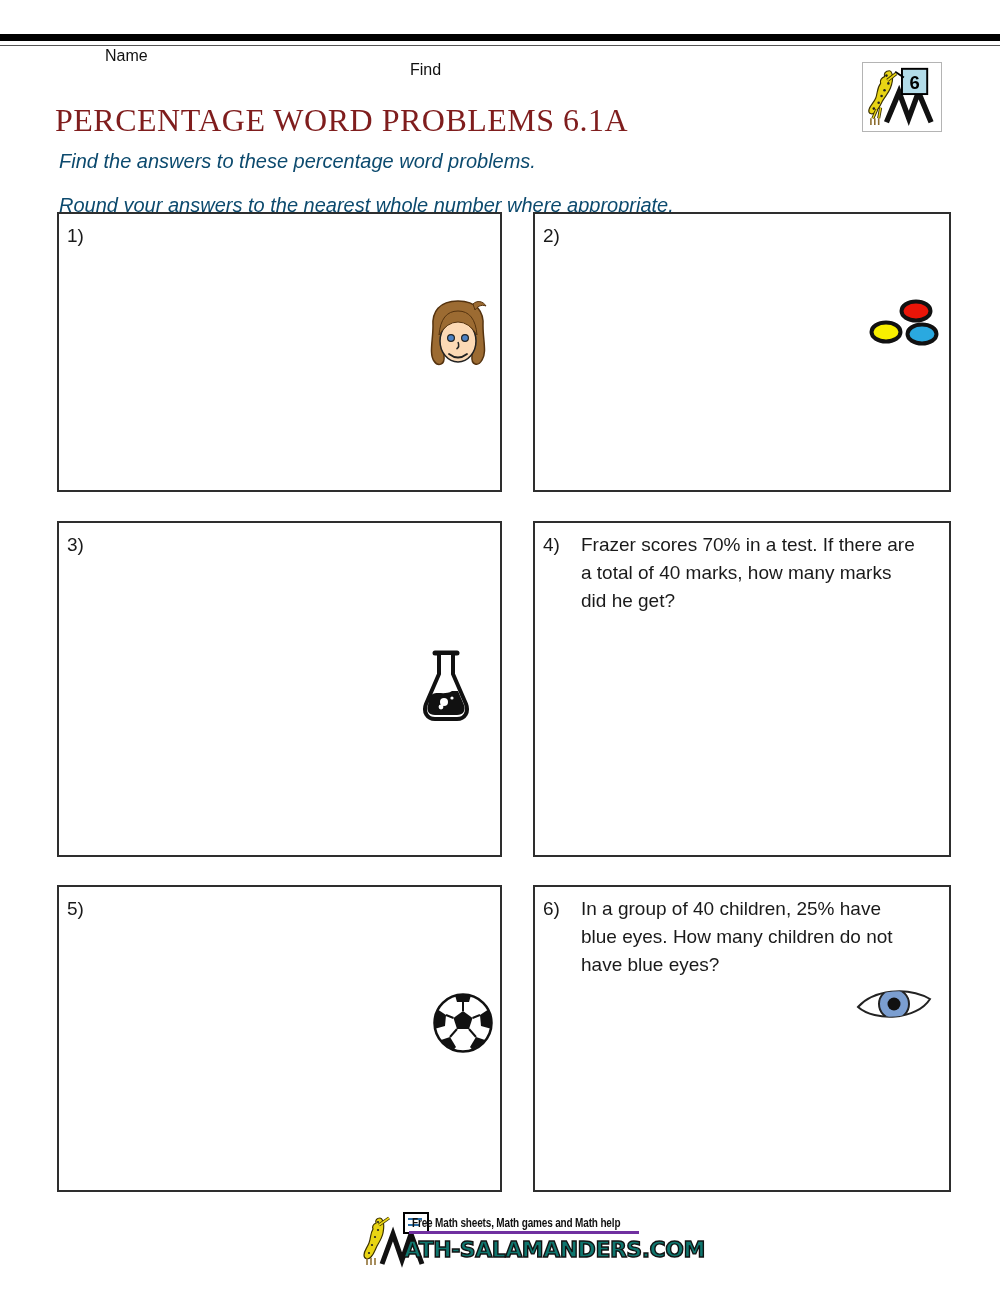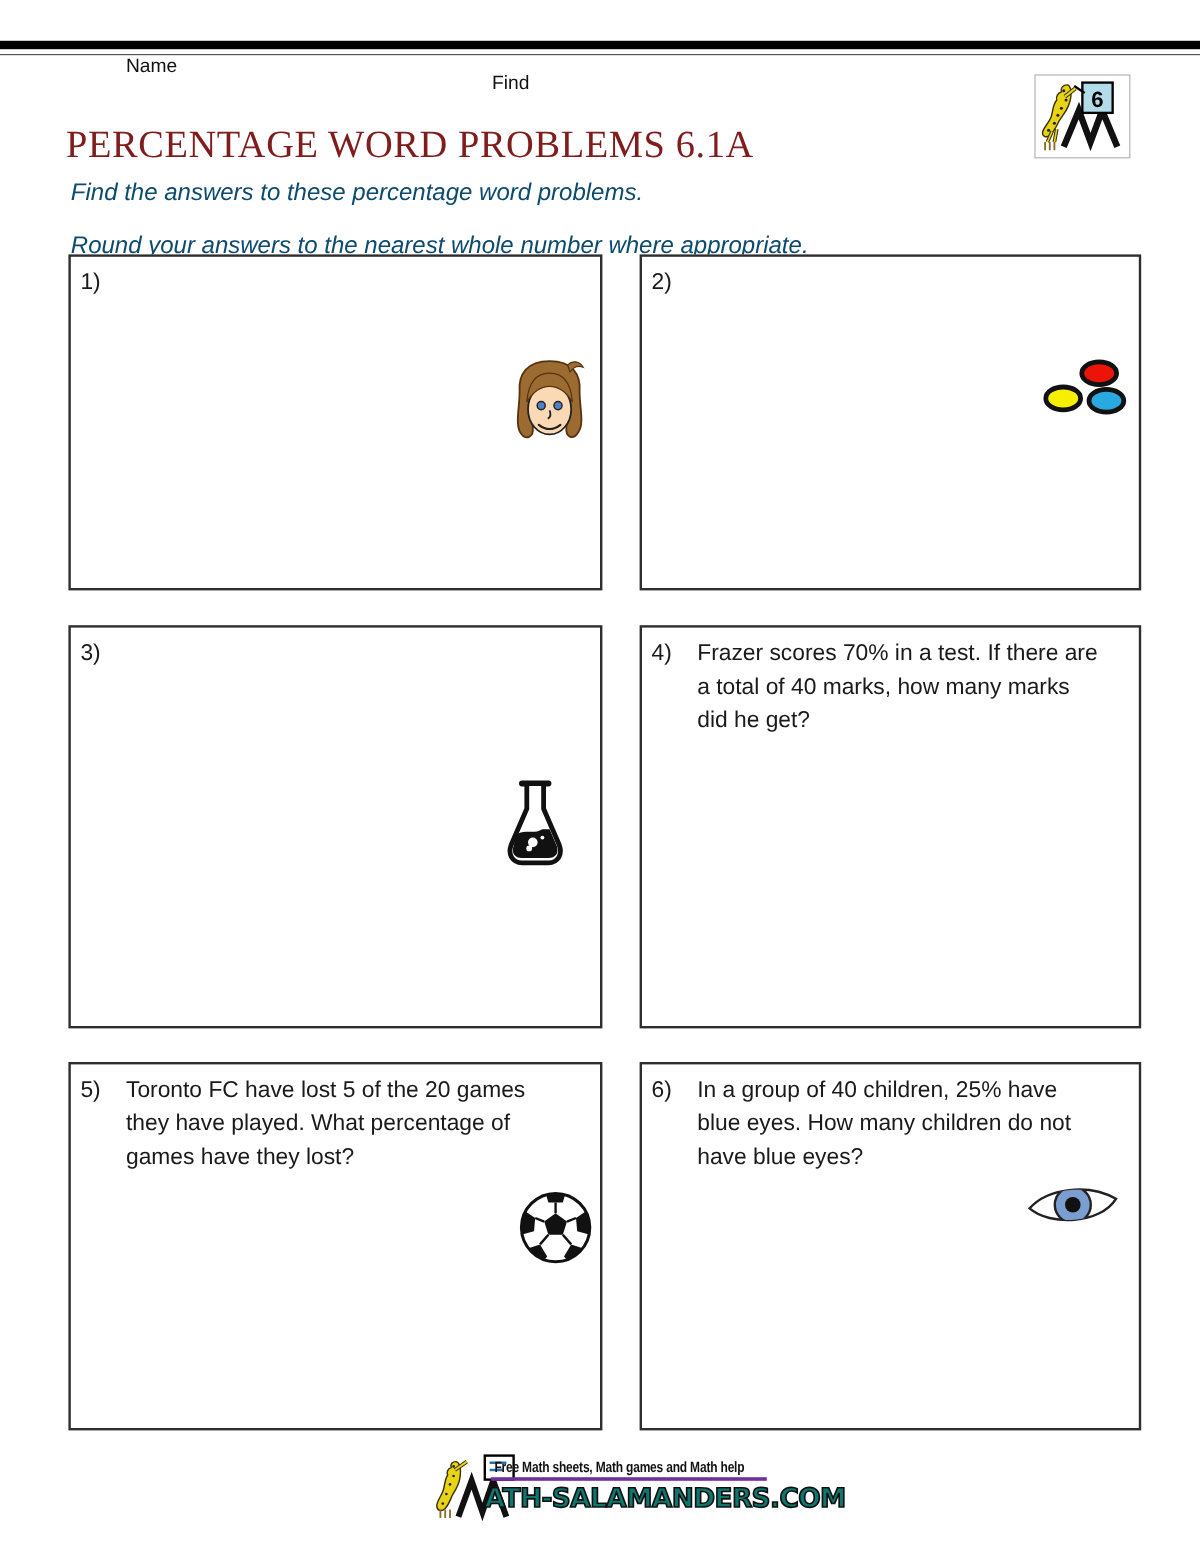--- a/index.html
+++ b/index.html
@@ -121,23 +121,20 @@
     <span class="pnum">4)</span>
     <span class="ptext">Frazer scores 70% in a test. If there are
 a total of 40 marks, how many marks
 did he get?</span>
   </div>
 </div>
 
 <div class="abs pbox" style="left:57px;top:885px;width:445px;height:307px;">
   <div class="prob">
     <span class="pnum">5)</span>
-    <span class="ptext">Toronto FC have lost 5 of the 20 games
-they have played. What percentage of
-games have they lost?</span>
   </div>
   <svg class="art" style="left:373px;top:105px;" width="62" height="62" viewBox="0 0 62 62">
     <defs>
         <clipPath id="ballclip">
           <circle cx="31" cy="31" r="28"></circle>
         </clipPath>
       </defs>
     <circle cx="31" cy="31" r="28.5" fill="#fff" stroke="#111" stroke-width="2.5"></circle>
     <g clip-path="url(#ballclip)">
       <polygon points="31,19 40.5,26 37,37 25,37 21.5,26" fill="#111"></polygon>

